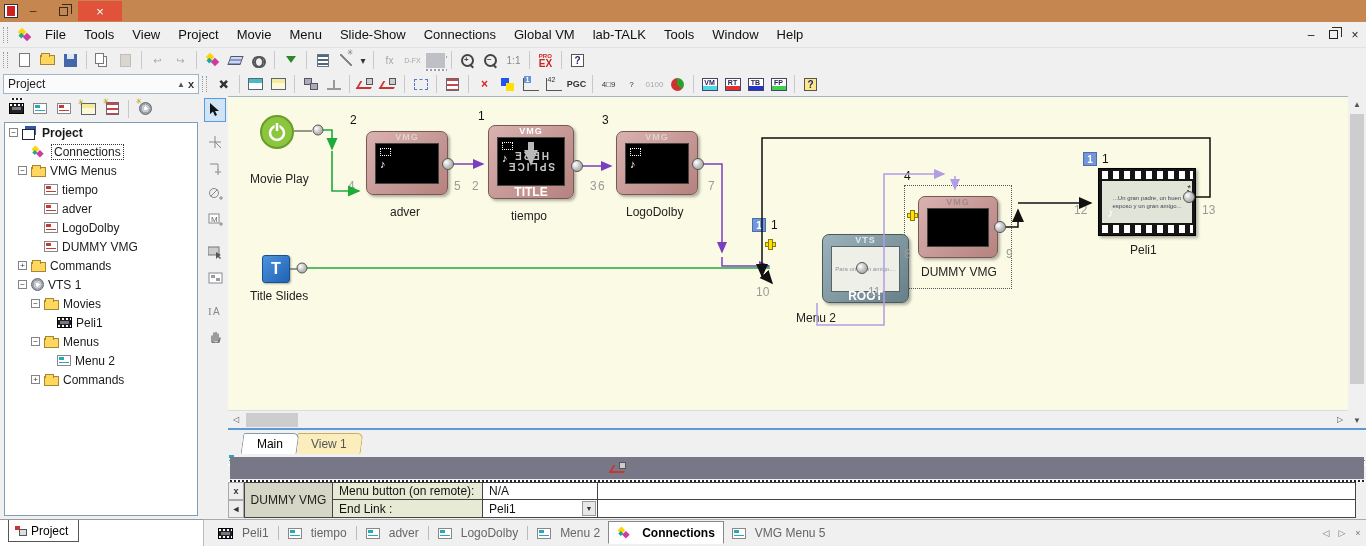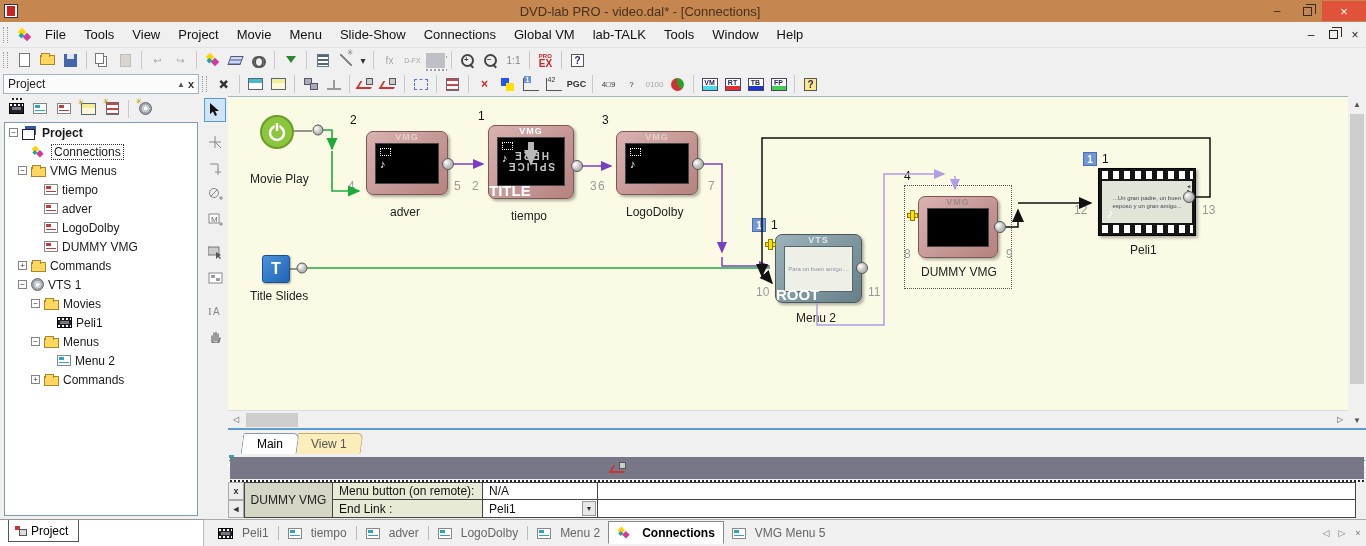--- a/index.html
+++ b/index.html
@@ -131,28 +131,28 @@
   .pal svg { display:block; }
   .pgap { height:6px; }
 
   
   #canvas { left:228px; top:96px; width:1120px; height:314px; background:#fbfae4; border-top:1px solid #9fb5c8; overflow:hidden; }
   #wires { left:0; top:0; width:1120px; height:314px; pointer-events:none; z-index:5; }
   .node { position:absolute; z-index:3; }
   .vmgframe { border-radius:7px; background:linear-gradient(135deg,#d9b2b0,#b5827f); border:1px solid #7a5856; box-shadow:2px 2px 3px rgba(0,0,0,.3); }
   .nhead { position:absolute; top:0px; left:0; right:0; text-align:center; font-size:9px; font-weight:bold; letter-spacing:1px; color:#e3d0cf; }
   .nhead.lit { color:#fff; }
-  .nfoot { position:absolute; bottom:-1px; left:0; right:0; font-size:15px; font-weight:bold; color:#fff; }
+  .nfoot { position:absolute; bottom:-1px; left:0; right:0; text-align:center; font-size:12px; font-weight:bold; color:#fff; }
   .nscreen { position:absolute; left:8px; right:8px; top:11px; bottom:10px; background:#000; border:1px solid #444; }
   .subpic { position:absolute; left:4px; top:4px; width:11px; height:8px; border:1px dotted #fff; }
   .nnote { position:absolute; left:4px; top:14px; color:#fff; font-size:11px; }
   .splice { position:absolute; inset:0; display:flex; align-items:center; justify-content:center; transform:rotate(180deg); color:#c8c8c8; font-weight:bold; font-size:10px; letter-spacing:2px; line-height:11px; text-align:center; }
   .bigarrow { position:absolute; left:50%; top:12px; margin-left:-7px; width:0; height:0; border:7px solid transparent; border-top:16px solid #b9b9b9; }
   .bigarrow:before { content:""; position:absolute; left:-3px; top:-24px; width:6px; height:10px; background:#b9b9b9; }
-  .vtsframe { border-radius:7px; background:linear-gradient(135deg,#9db3bb,#677f88); border:1px solid #49595f; box-shadow:2px 2px 3px rgba(0,0,0,.3); }
+  .vtsframe { border-radius:7px; background:linear-gradient(135deg,#9db3bb,#677f88); border:1px solid #49595f; box-shadow:2px 2px 3px rgba(0,0,0,.3);margin-left:47px; }
   .vtsframe .nscreen { background:#eef0e8; border:1px solid #55656c; }
   .vtsframe .nhead { color:#dfe8ea; }
   .menutext { position:absolute; inset:0; display:flex; align-items:center; justify-content:center; font-size:6px; color:#8a93a0; }
   .filmnode { background:#151515; border:1px solid #000; box-shadow:2px 2px 3px rgba(0,0,0,.3); display:flex; flex-direction:column; padding:2px; }
   .holes { height:8px; background:repeating-linear-gradient(90deg,#fff 1px 7px,#151515 7px 12px); flex:none; }
   .fscreen { flex:1; margin:2px 1px; background:#e0e5d8; position:relative; }
   .ftext { position:absolute; left:8px; right:8px; top:30%; font-size:6px; color:#445; text-align:center; line-height:8px; }
   .fnote { position:absolute; left:5px; bottom:3px; color:#fff; font-size:12px; }
   .fdeco { position:absolute; right:3px; top:2px; font-size:9px; color:#333; letter-spacing:-2px; }
   .nlabel { position:absolute; font-size:12px; color:#222; z-index:4; white-space:nowrap; }
@@ -216,21 +216,20 @@
 </style>
 </head>
 <body>
 
 <div id="app">
 
   <div id="titlebar" class="abs">
     <span class="appicon">
         <i></i>
       </span>
-    <span class="title">DVD-lab PRO - video.dal* - [Connections]</span>
     <span class="wbtn">–</span>
     <span class="wbtn">
         <span class="restore-glyph"></span>
       </span>
     <span class="wbtn close">×</span>
   </div>
 
   <div id="menubar" class="abs">
     <span class="grip"></span>
     <span class="tb">

